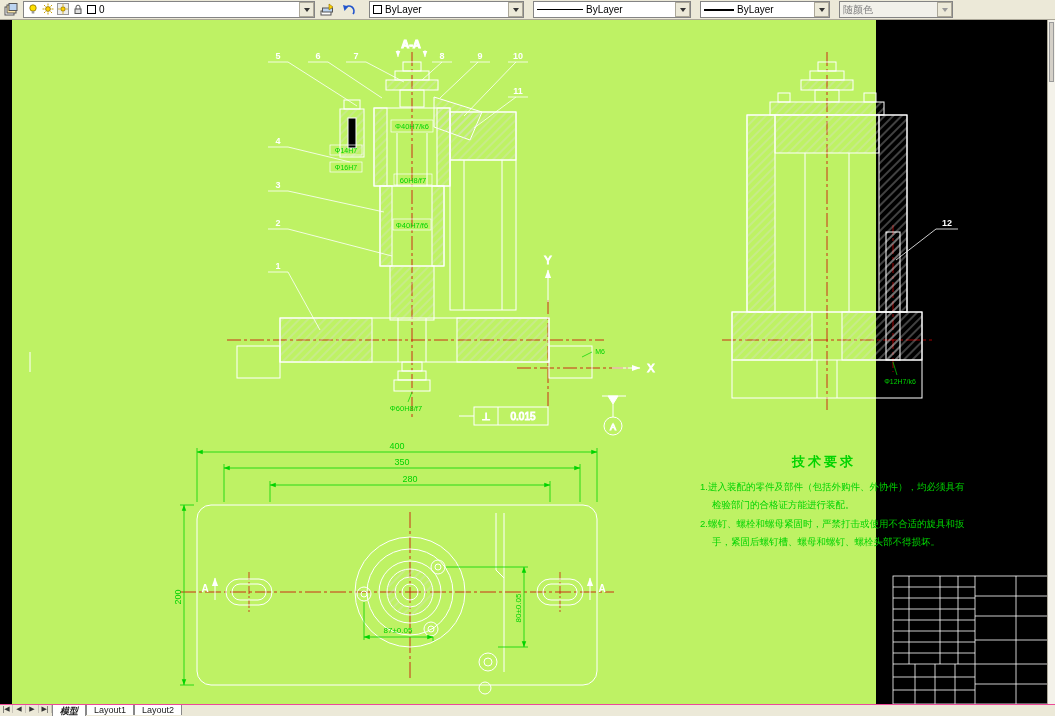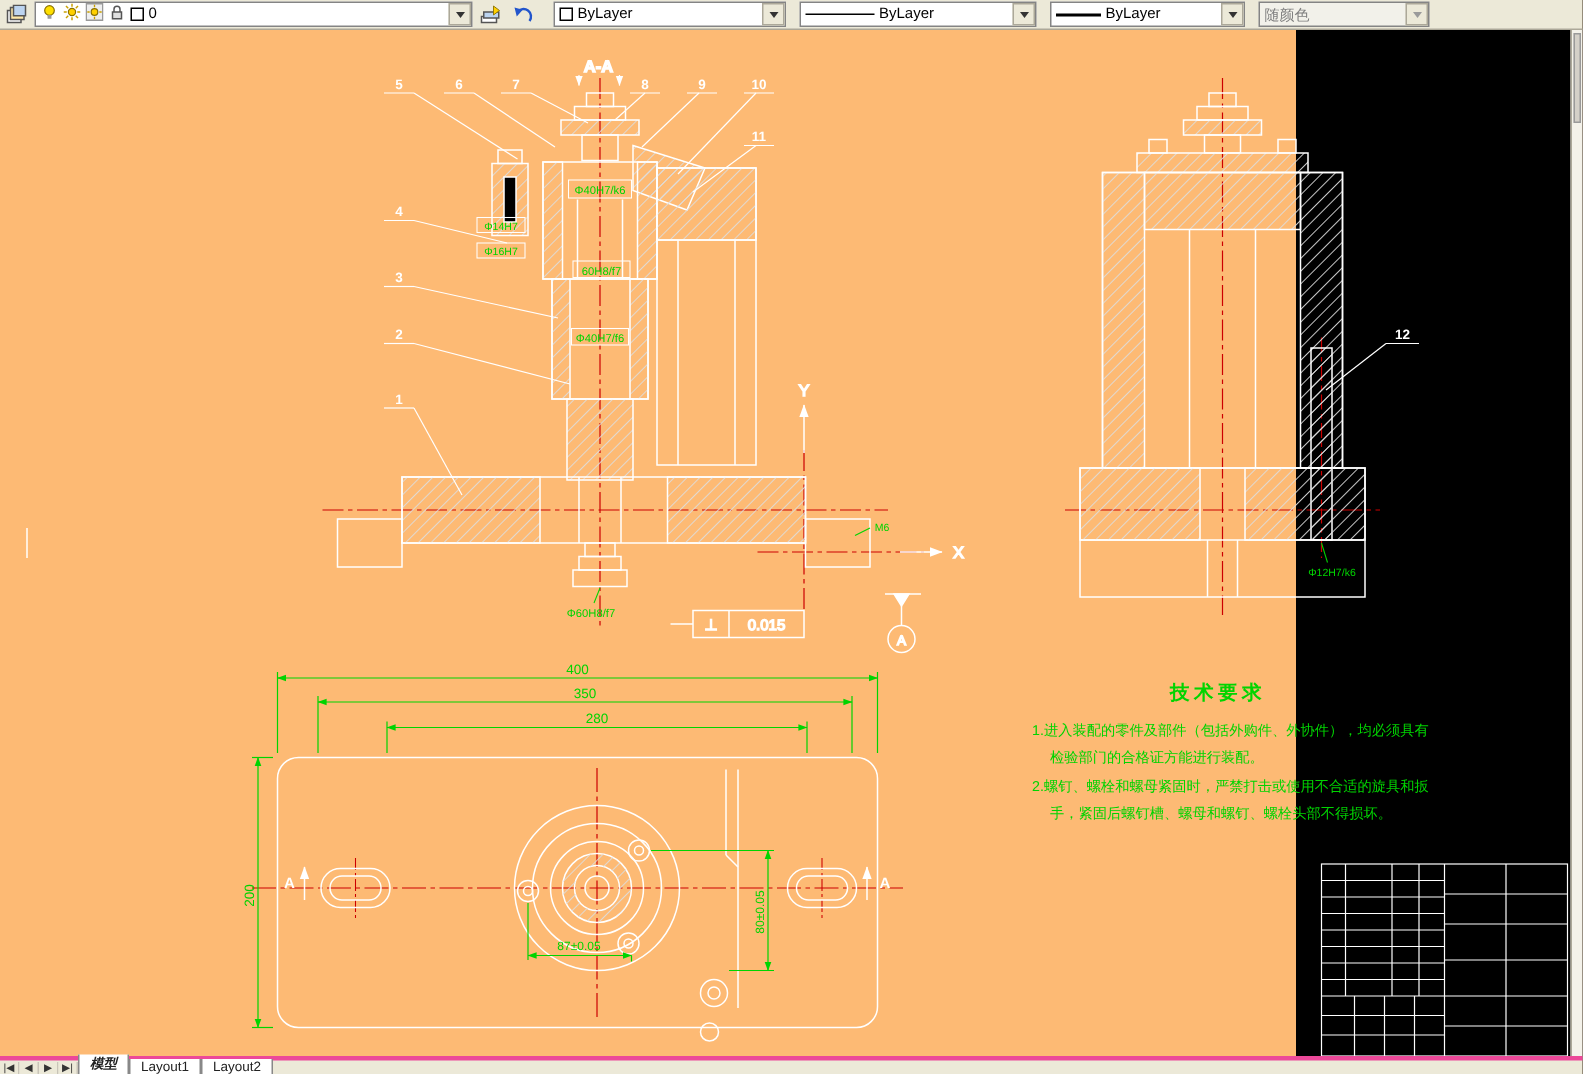--- a/index.html
+++ b/index.html
@@ -20,33 +20,33 @@
   .tri { width:0; height:0; border-left:3px solid transparent; border-right:3px solid transparent;
          border-top:4px solid #333; }
   .tri.dis { border-top-color:#9a9a9a; }
   .swatch { width:9px; height:9px; background:#fff; border:1px solid #000; display:inline-block; }
   .ltline { display:inline-block; width:46px; height:0; border-top:1px solid #000; }
   .lwline { display:inline-block; width:30px; height:0; border-top:2px solid #000; }
   .combo-text { white-space:nowrap; }
   .combo-text.dis { color:#808080; }
 
   
-  .canvas { position:absolute; top:20px; left:0; width:864px; height:684px; background:#fdba74; }
+  .canvas { position:absolute; top:20px; left:12px; width:864px; height:684px; background:#bef264; }
   svg text { font-family:"Liberation Sans", sans-serif; }
 
   
   .vscroll { position:absolute; top:20px; right:0; width:8px; height:684px;
              background:#f4f2ea; border-left:1px solid #aca899; }
   .vthumb { position:absolute; top:2px; left:1px; width:5px; height:60px;
             background:#d4d0c8; border:1px solid #9a9a9a; }
 
   
   .tabbar { position:absolute; bottom:0; left:0; width:1055px; height:12px;
-            background:#ece9d8; border-top:3px solid #ec4899;
-            display:flex; align-items:flex-end; font-size:9px; }
+            background:#ece9d8; border-top:1px solid #ec4899;
+            display:flex; align-items:flex-start; font-size:9px; }
   .tab-nav { width:13px; display:flex; align-items:center; justify-content:center;
              color:#333; font-size:7px; border-right:1px solid #c8c4b8; background:#ece9d8; }
   .tab { padding:0 7px; display:flex; align-items:center; background:#ffffff;
          border-left:1px solid #888; border-right:1px solid #888; color:#222; }
   .tab.active { background:#ffffff; font-weight:bold; font-style:italic; }
   .hscroll { flex:1; background:#f7f6f1; border-left:1px solid #c8c4b8; }
 </style>
 </head>
 <body>
 

